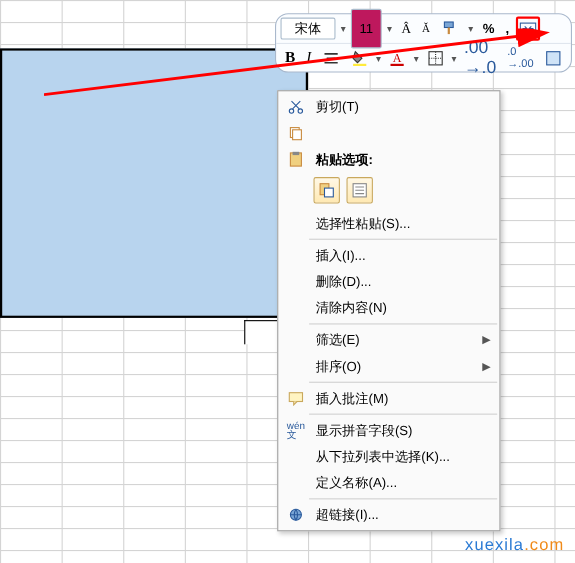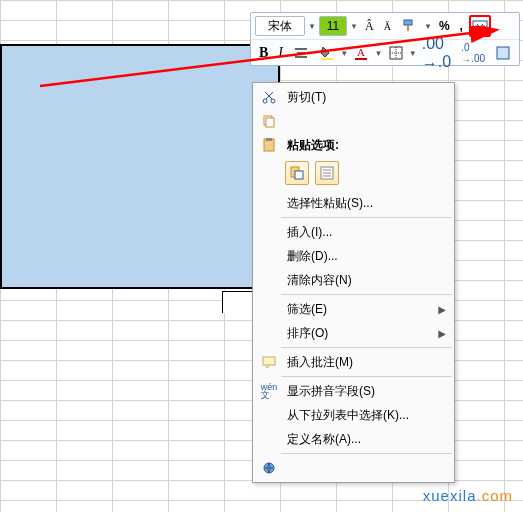--- a/index.html
+++ b/index.html
@@ -5,26 +5,26 @@
   * { box-sizing: border-box; margin: 0; padding: 0; }
   body { font-family: "Microsoft YaHei", "SimSun", Arial, sans-serif; font-size: 12px; background: #fff; position: relative; width: 523px; height: 512px; overflow: hidden; }
   
   .grid { position: absolute; top: 0; left: 0; width: 523px; height: 512px; }
   .grid-line-h { position: absolute; left: 0; width: 100%; height: 1px; background: #d4d4d4; }
   .grid-line-v { position: absolute; top: 0; height: 100%; width: 1px; background: #d4d4d4; }
   
   .selection { position: absolute; left: 0; top: 44px; width: 280px; height: 245px; background: #b8d4ee; border: 2px solid #000; }
   .selection-gap { position: absolute; left: 222px; top: 291px; width: 58px; height: 22px; background: #fff; border-left: 1px solid #000; border-top: 1px solid #000; }
   
-  .toolbar { position: absolute; top: 12px; left: 250px; width: 270px; background: #fbfdff; border: 1px solid #a9b8cc; border-radius: 2px; }
+  .toolbar { position: absolute; top: 12px; left: 250px; width: 270px; background: #fbfdff; border: 1px solid #a9b8cc; border-radius: 12px; }
   .toolbar-row { display: flex; align-items: center; height: 26px; padding: 2px 4px; gap: 2px; }
   .toolbar-row + .toolbar-row { border-top: 1px solid #e0e6ee; }
   .tb-item { display: inline-flex; align-items: center; justify-content: center; height: 22px; padding: 0 4px; cursor: pointer; border-radius: 2px; }
   .font-name { width: 50px; border: 1px solid #abc; height: 20px; padding: 0 3px; background: #fff; display: flex; align-items: center; }
-  .font-size { width: 28px; border: 1px solid #abc; height: 20px; padding: 0 3px; background: #84cc16; display: flex; align-items: center; }
+  .font-size { width: 28px; border: 1px solid #abc; height: 36px; padding: 0 3px; background: #be185d; display: flex; align-items: center; }
   .dd { width: 10px; display: inline-flex; justify-content: center; color: #555; font-size: 9px; }
   .highlight-box { border: 2px solid #ff0000; padding: 1px; }
   
   .arrow-svg { position: absolute; top: 26px; left: 40px; pointer-events: none; }
   
   .ctx-menu { position: absolute; top: 82px; left: 252px; width: 203px; background: #fafafa; border: 1px solid #a0a0a0; box-shadow: 2px 2px 4px rgba(0,0,0,0.2); padding: 2px 0; }
   .ctx-item { display: flex; align-items: center; height: 24px; padding: 0 8px 0 4px; cursor: default; }
   .ctx-iconcol { width: 24px; display: flex; justify-content: center; align-items: center; }
   .ctx-label { flex: 1; padding-left: 6px; }
   .ctx-arrow { color: #555; font-size: 10px; }
@@ -274,18 +274,19 @@
     <span class="ctx-label">定义名称(A)...</span>
   </div>
   <div class="ctx-sep"></div>
   <div class="ctx-item">
     <span class="ctx-iconcol">
         <svg class="icon" viewBox="0 0 16 16">
           <circle cx="8" cy="8" r="5" fill="#7aa6d6" stroke="#2a5a9c"></circle>
           <path d="M3 8 H13 M8 3 Q5 8 8 13 M8 3 Q11 8 8 13" stroke="#2a5a9c" fill="none"></path>
         </svg>
       </span>
+    <span class="ctx-label">超链接(I)...</span>
   </div>
 </div>
 
 <div class="watermark">
   <span class="wm1">xuexila</span><span class="wm2">.com</span>
 </div>
 
 </body></html>

